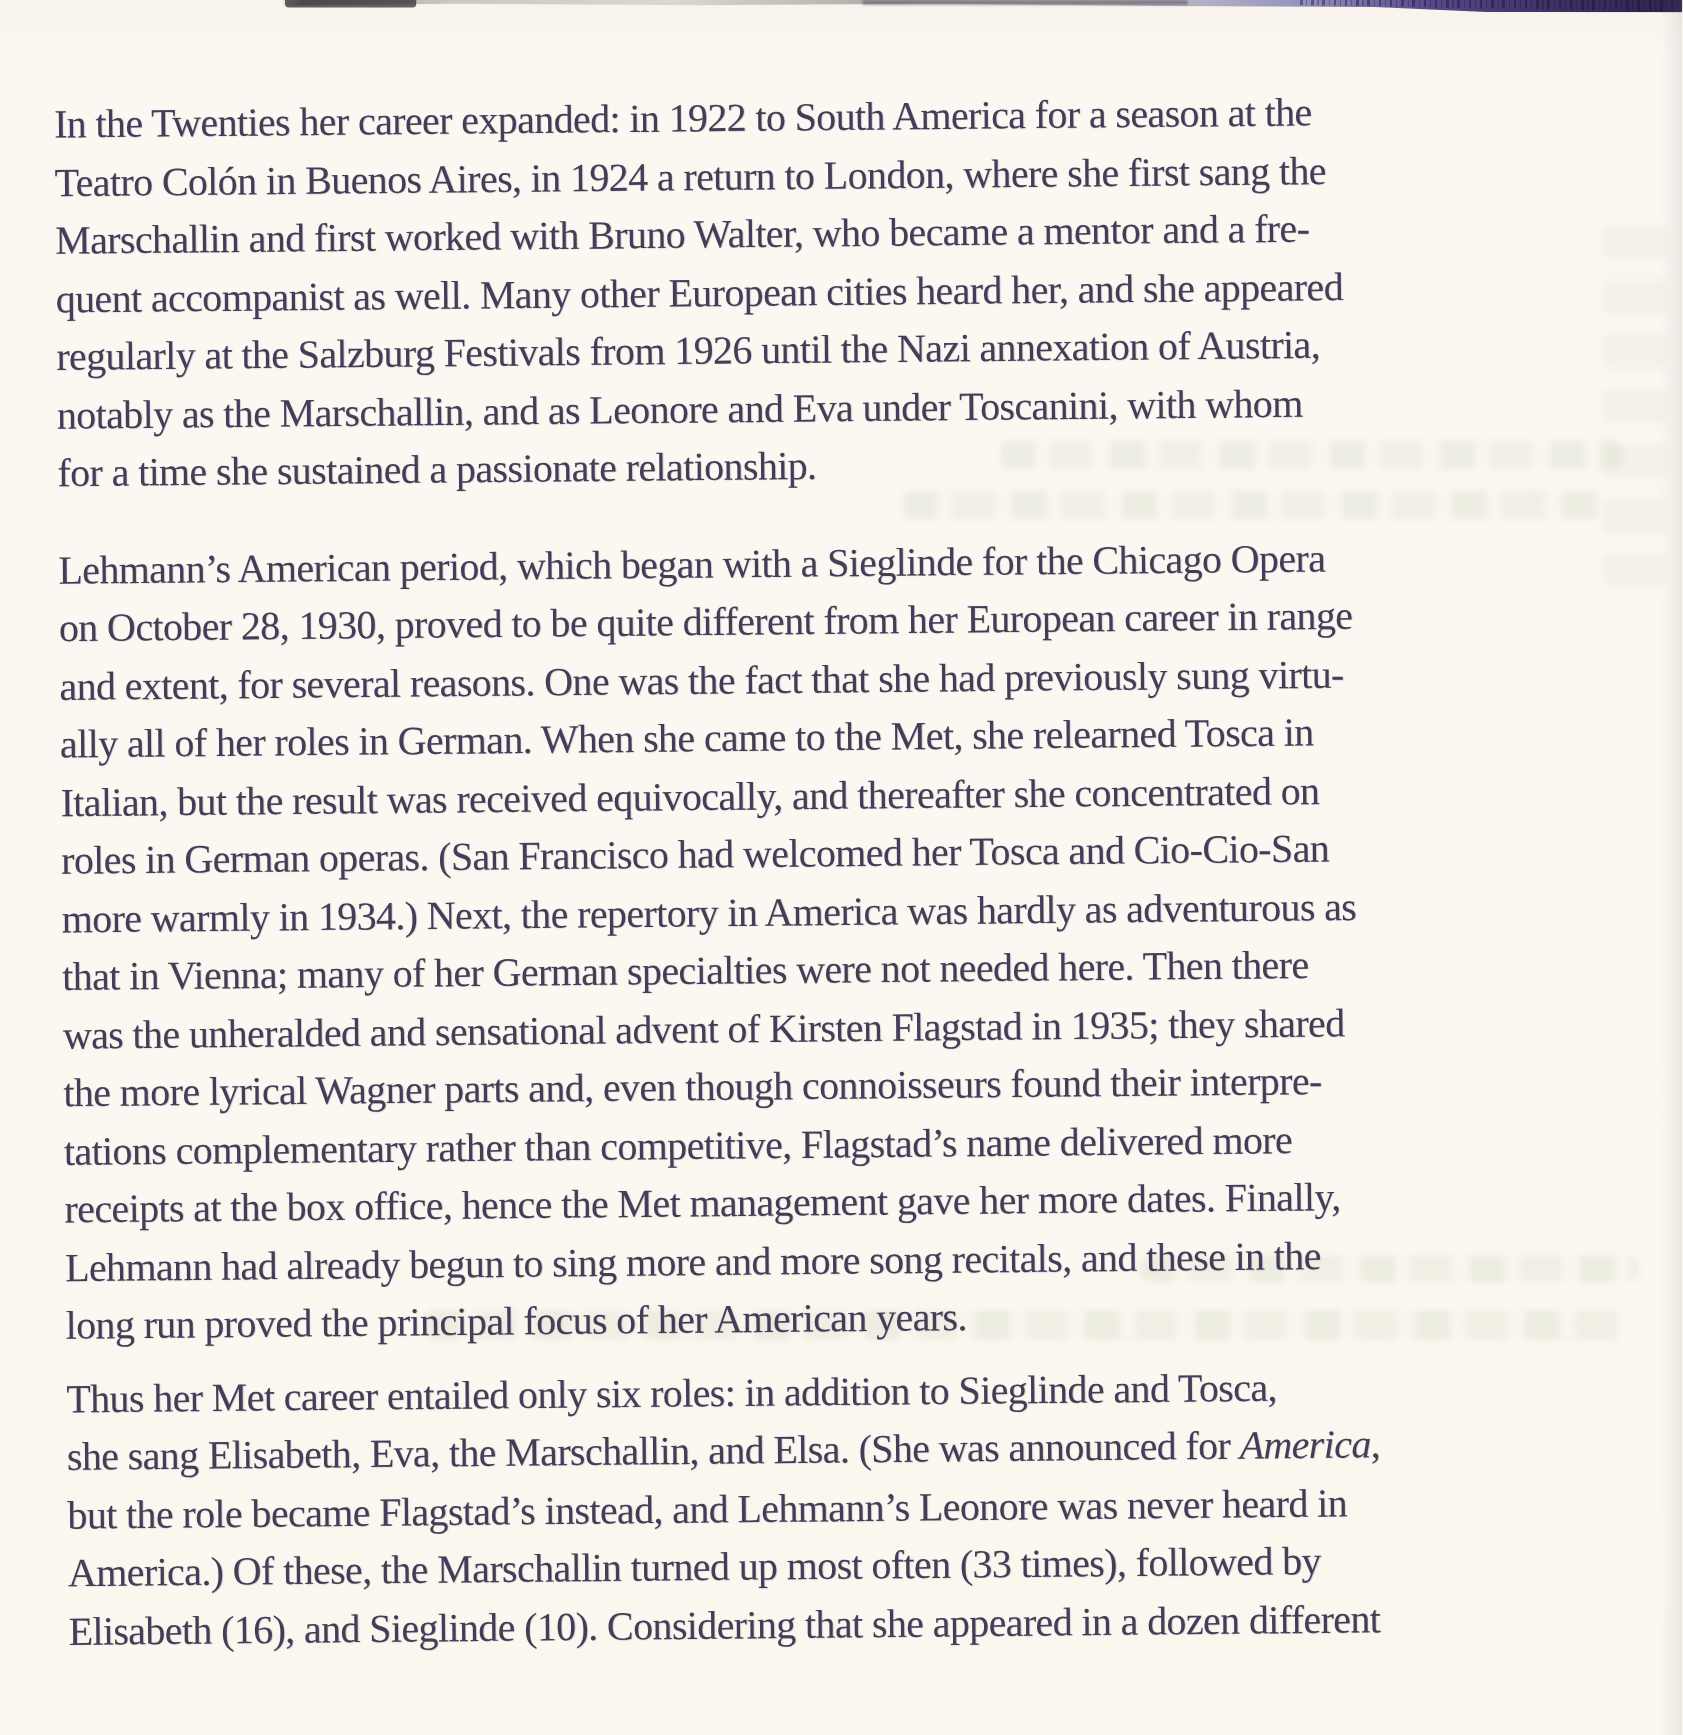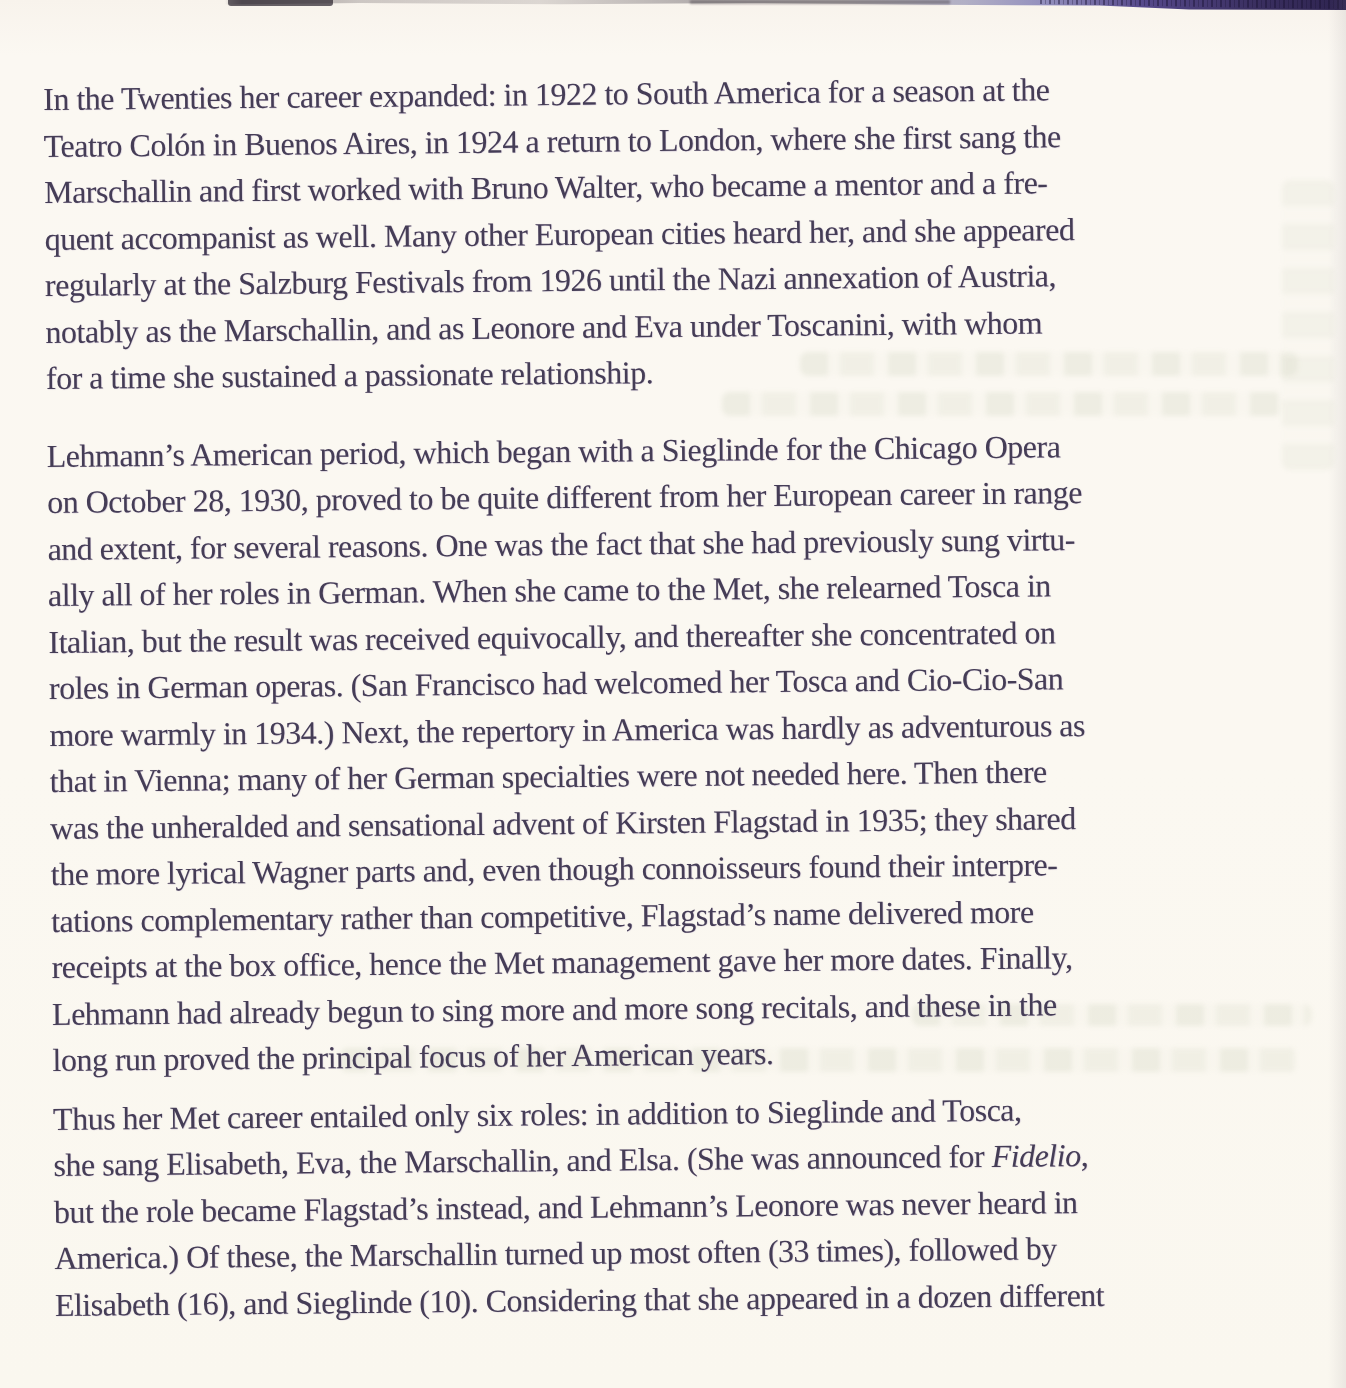--- a/index.html
+++ b/index.html
@@ -133,20 +133,20 @@
       <div class="line">was the unheralded and sensational advent of Kirsten Flagstad in 1935; they shared</div>
       <div class="line">the more lyrical Wagner parts and, even though connoisseurs found their interpre-</div>
       <div class="line">tations complementary rather than competitive, Flagstad’s name delivered more</div>
       <div class="line">receipts at the box office, hence the Met management gave her more dates. Finally,</div>
       <div class="line">Lehmann had already begun to sing more and more song recitals, and these in the</div>
       <div class="line">long run proved the principal focus of her American years.</div>
     </div>
 
     <div class="para-3">
       <div class="line">Thus her Met career entailed only six roles: in addition to Sieglinde and Tosca,</div>
-      <div class="line"><span>she sang Elisabeth, Eva, the Marschallin, and Elsa. (She was announced for </span><span class="it">Fidelio</span><span>,</span></div>
+      <div class="line"><span>she sang Elisabeth, Eva, the Marschallin, and Elsa. (She was announced for </span><span class="it">America</span><span>,</span></div>
       <div class="line">but the role became Flagstad’s instead, and Lehmann’s Leonore was never heard in</div>
       <div class="line">America.) Of these, the Marschallin turned up most often (33 times), followed by</div>
       <div class="line">Elisabeth (16), and Sieglinde (10). Considering that she appeared in a dozen different</div>
     </div>
 
   </div>
 </div>
 
 </body></html>

